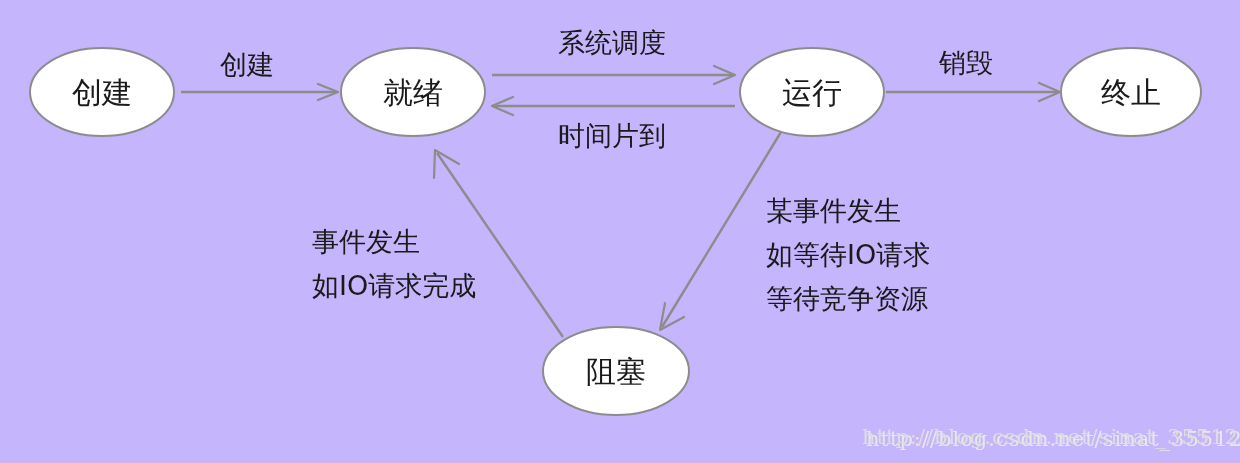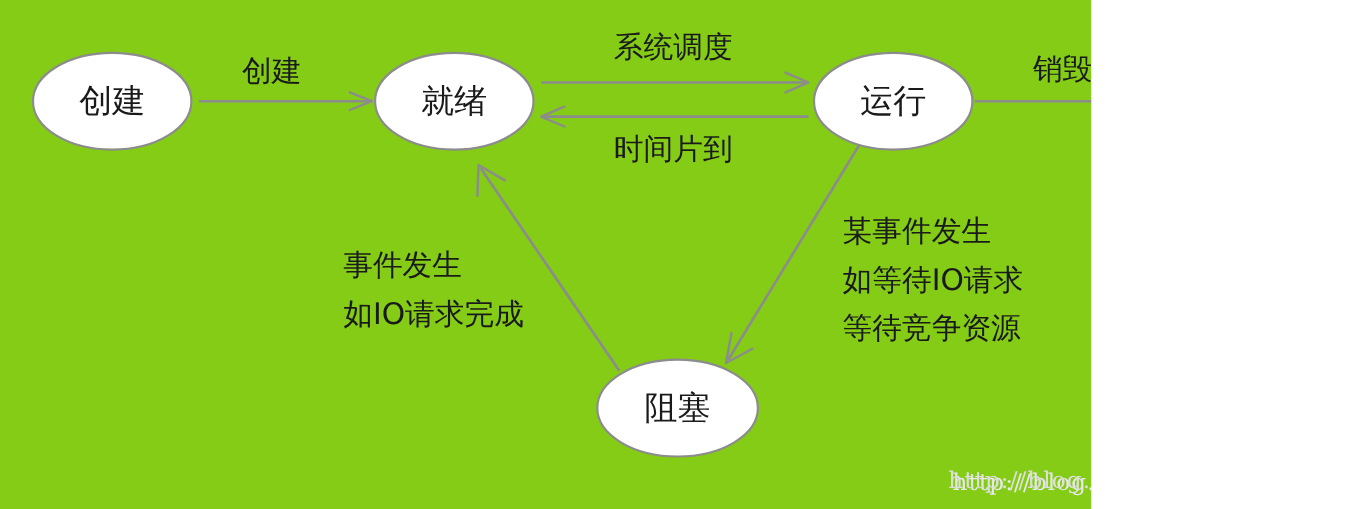--- a/index.html
+++ b/index.html
@@ -5,23 +5,23 @@
   html, body {
     margin: 0;
     padding: 0;
     background: #ffffff;
   }
   body {
     font-family: "DejaVu Sans", "Liberation Sans", sans-serif;
   }
   #canvas {
     position: relative;
-    width: 992px;
+    width: 1240px;
     height: 463px;
-    background: #84cc16;
+    background: #c4b5fd;
     overflow: hidden;
     text-align: right;
   }
   #diagram-svg {
     position: absolute;
     inset: 0;
     width: 1240px;
     height: 463px;
   }
   .node-ellipse {

